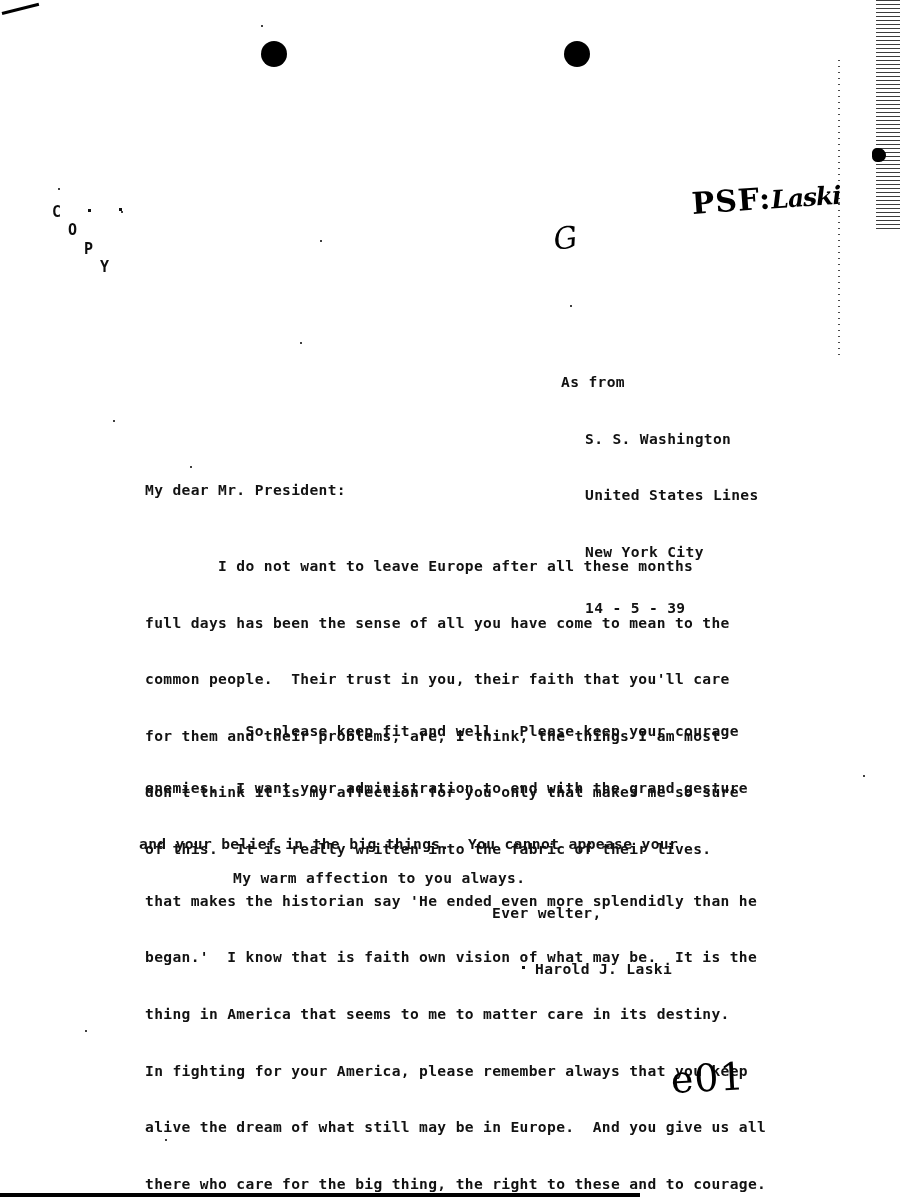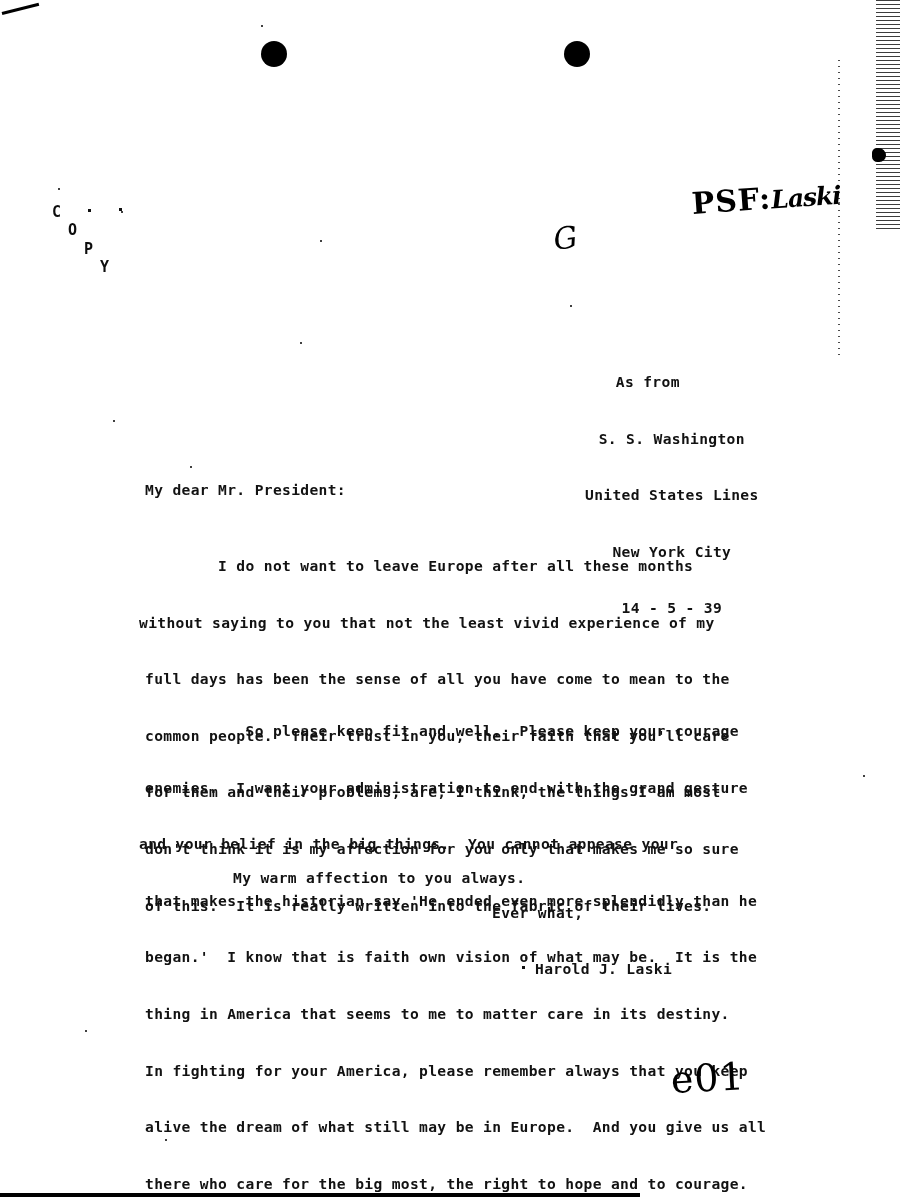--- a/index.html
+++ b/index.html
@@ -187,52 +187,51 @@
     <span class="copy-letter" style="left:84px;  top:240px;">P</span>
     <span class="copy-letter" style="left:100px; top:258px;">Y</span>
     <div class="copy-dot" style="left:88px; top:209px;"></div>
     <div class="copy-dot" style="left:119px; top:208px;"></div>
   </div>
 
   <div class="hand" id="psf-mark"><span>PSF:</span><span class="nm">Laski</span></div>
 
   <div class="hand" id="initial-scrawl">G</div>
 
-  <div class="block" style="left:561px; top:335px;text-align:center;">
+  <div class="block" style="left:561px; top:335px;">
     <div class="tw" style="position:relative; left:0; top:0;">As from</div>
     <div class="tw" style="position:relative; left:24px; top:0;">S. S. Washington</div>
     <div class="tw" style="position:relative; left:24px; top:0;">United States Lines</div>
     <div class="tw" style="position:relative; left:24px; top:0;">New York City</div>
     <div class="tw" style="position:relative; left:24px; top:0;">14 - 5 - 39</div>
   </div>
 
   <div class="tw" style="left:145px; top:481px;">My dear Mr. President:</div>
 
   <div class="block" style="left:145px; top:519px;">
     <div class="tw" style="position:relative; left:0;">        I do not want to leave Europe after all these months</div>
-    <div class="tw" style="position:relative; left:-6px;">without saying to you that not the least vivid experience of my</div>
     <div class="tw" style="position:relative; left:0;">full days has been the sense of all you have come to mean to the</div>
     <div class="tw" style="position:relative; left:0;">common people.  Their trust in you, their faith that you'll care</div>
     <div class="tw" style="position:relative; left:0;">for them and their problems, are, I think, the things I am most</div>
     <div class="tw" style="position:relative; left:0;">don't think it is my affection for you only that makes me so sure</div>
     <div class="tw" style="position:relative; left:0;">of this.  It is really written into the fabric of their lives.</div>
   </div>
 
   <div class="block" style="left:145px; top:684px;">
     <div class="tw" style="position:relative; left:0;text-align:center;">        So please keep fit and well.  Please keep your courage</div>
     <div class="tw" style="position:relative; left:0;">enemies.  I want your administration to end with the grand gesture</div>
     <div class="tw" style="position:relative; left:-6px;">and your belief in the big things.  You cannot appease your</div>
     <div class="tw" style="position:relative; left:0;">that makes the historian say 'He ended even more splendidly than he</div>
     <div class="tw" style="position:relative; left:0;">began.'  I know that is faith own vision of what may be.  It is the</div>
     <div class="tw" style="position:relative; left:0;">thing in America that seems to me to matter care in its destiny.</div>
     <div class="tw" style="position:relative; left:0;">In fighting for your America, please remember always that you keep</div>
     <div class="tw" style="position:relative; left:0;">alive the dream of what still may be in Europe.  And you give us all</div>
-    <div class="tw" style="position:relative; left:0;">there who care for the big most, the right to hope and to courage.</div>
+    <div class="tw" style="position:relative; left:0;">there who care for the big thing, the right to these and to courage.</div>
   </div>
 
   <div class="tw" style="left:233px; top:869px;">My warm affection to you always.</div>
-  <div class="tw" style="left:492px; top:904px;">Ever what,</div>
+  <div class="tw" style="left:492px; top:904px;">Ever welter,</div>
   <div class="tw" style="left:535px; top:960px;">Harold J. Laski</div>
   <div class="copy-dot" style="left:522px; top:966px;"></div>
 
   <div class="hand" id="eol-mark">e01</div>
 
 </div>
 
 </body></html>

